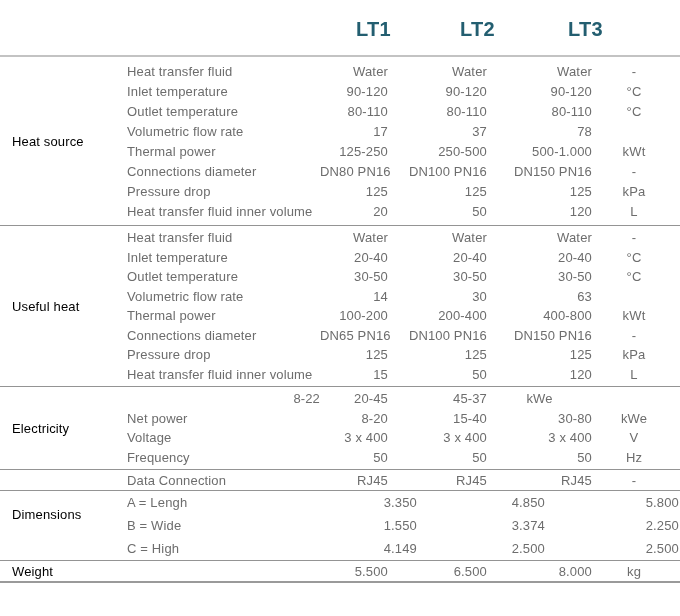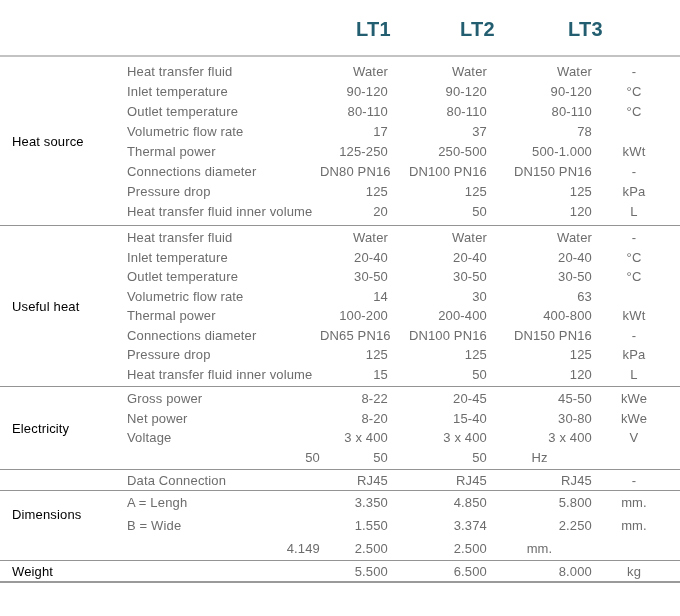--- a/index.html
+++ b/index.html
@@ -31,21 +31,21 @@
     position:absolute;left:12px;top:50%;transform:translateY(-50%);
     color:#000000;white-space:nowrap;
   }
   .group[data-idx="4"] .group-label{top:12px;transform:none;line-height:23px;}
   
   .row{
     display:grid;grid-template-columns:195px 68px 99px 105px 84px;
     margin-left:125px;align-items:center;height:20px;
   }
   .group[data-idx="1"] .row,.group[data-idx="2"] .row{height:19.5px;}
-  .group[data-idx="4"] .row{height:23px;}
+  .group[data-idx="4"] .row{height:23px;gap:29px;}
   .cell{white-space:nowrap;}
   .row-label{padding-left:2px;}
   .val{text-align:right;}
   .unit{text-align:center;}
 </style>
 </head>
 <body>
 
 <div class="table">
 
@@ -195,44 +195,44 @@
               <span class="cell unit">L</span>
             </div>
           </div>
       </section>
 
       <section class="group" data-idx="2">
         <span class="group-label">Electricity</span>
         <div class="rows">
 
             <div class="row" data-idx="0">
-              <span class="cell row-label">Gross power</span>
               <span class="cell val">8-22</span>
               <span class="cell val">20-45</span>
-              <span class="cell val">45-50</span>
+              <span class="cell val">45-37</span>
               <span class="cell unit">kWe</span>
             </div>
 
             <div class="row" data-idx="1">
               <span class="cell row-label">Net power</span>
               <span class="cell val">8-20</span>
               <span class="cell val">15-40</span>
               <span class="cell val">30-80</span>
               <span class="cell unit">kWe</span>
             </div>
 
             <div class="row" data-idx="2">
               <span class="cell row-label">Voltage</span>
               <span class="cell val">3 x 400</span>
               <span class="cell val">3 x 400</span>
               <span class="cell val">3 x 400</span>
               <span class="cell unit">V</span>
             </div>
 
             <div class="row" data-idx="3">
+              <span class="cell row-label">Frequency</span>
               <span class="cell val">50</span>
               <span class="cell val">50</span>
               <span class="cell val">50</span>
               <span class="cell unit">Hz</span>
             </div>
 
           </div>
       </section>
 
       <section class="group" data-idx="3">
@@ -263,20 +263,21 @@
 
             <div class="row" data-idx="1">
               <span class="cell row-label">B = Wide</span>
               <span class="cell val">1.550</span>
               <span class="cell val">3.374</span>
               <span class="cell val">2.250</span>
               <span class="cell unit">mm.</span>
             </div>
 
             <div class="row" data-idx="2">
+              <span class="cell row-label">C = High</span>
               <span class="cell val">4.149</span>
               <span class="cell val">2.500</span>
               <span class="cell val">2.500</span>
               <span class="cell unit">mm.</span>
             </div>
           </div>
       </section>
 
       <section class="group" data-idx="5">
         <span class="group-label">Weight</span>

